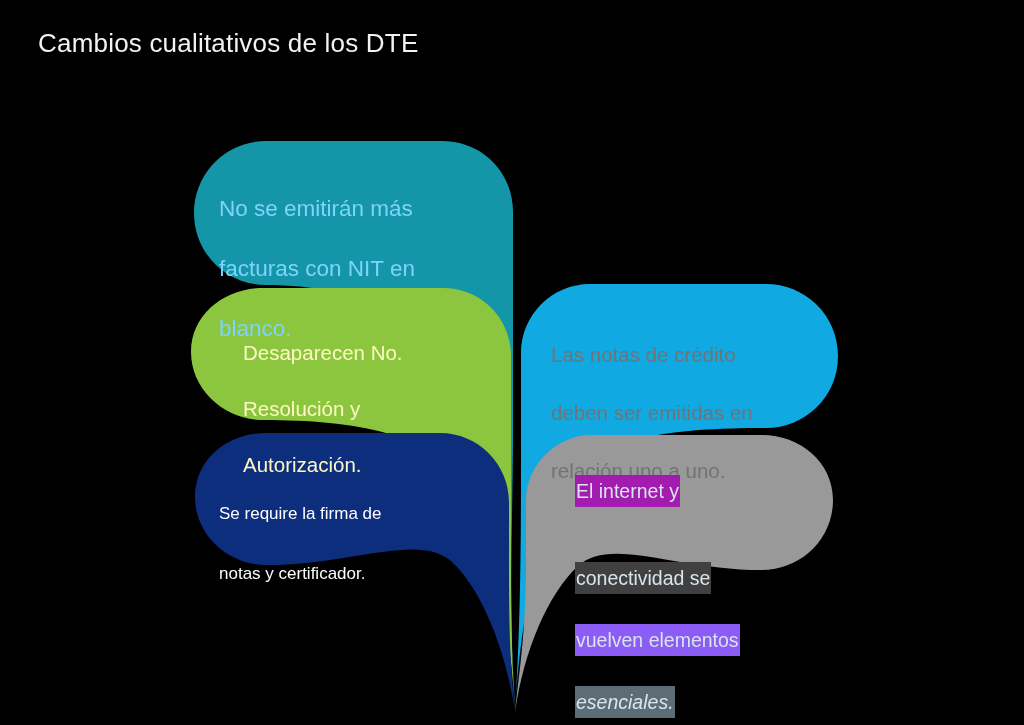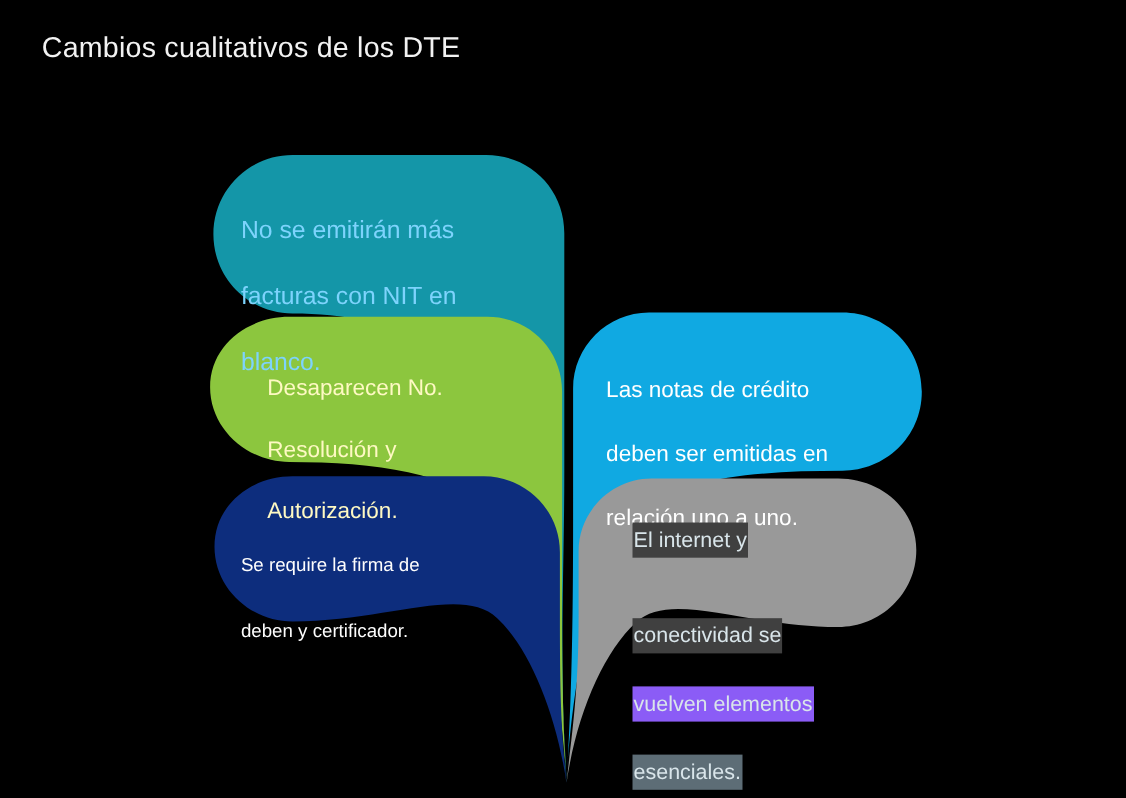--- a/index.html
+++ b/index.html
@@ -74,21 +74,21 @@
     line-height: 30px;
     color: #fdfdfd;
   }
   
   #text-lightblue {
     left: 551px;
     top: 311px;
     width: 290px;
     font-size: 20.5px;
     line-height: 29px;
-    color: #ffffff;
+    color: #737373;
   }
   
   #text-gray {
     left: 575px;
     top: 445px;
     width: 250px;
     font-size: 19.5px;
     line-height: 30px;
     color: #d9e5ea;
   }
@@ -182,29 +182,29 @@
   </div>
 
   <div class="bubble-text" id="text-green">
     <span class="line">Desaparecen No.</span>
     <span class="line">Resolución y</span>
     <span class="line">Autorización.</span>
   </div>
 
   <div class="bubble-text" id="text-navy">
     <span class="line">Se require la firma de</span>
-    <span class="line">deben y certificador.</span>
+    <span class="line">notas y certificador.</span>
   </div>
 
   <div class="bubble-text" id="text-lightblue">
     <span class="line">Las notas de crédito</span>
     <span class="line">deben ser emitidas en</span>
     <span class="line">relación uno a uno.</span>
   </div>
 
   <div class="bubble-text" id="text-gray" style="color: rgb(217, 229, 234);">
-    <span class="line" style="background: #404040;">El internet y</span>
+    <span class="line" style="background: #a21caf;">El internet y</span>
     <span class="line" style="background: #404040; margin-top: 25px;">conectividad se</span>
     <span class="line" style="background: #8b5cf6;">vuelven elementos</span>
-    <span class="line" style="background: rgb(93, 109, 118);">esenciales.</span>
+    <span class="line" style="background: rgb(93, 109, 118); font-style: italic;">esenciales.</span>
   </div>
 
 </div>
 
 </body></html>

